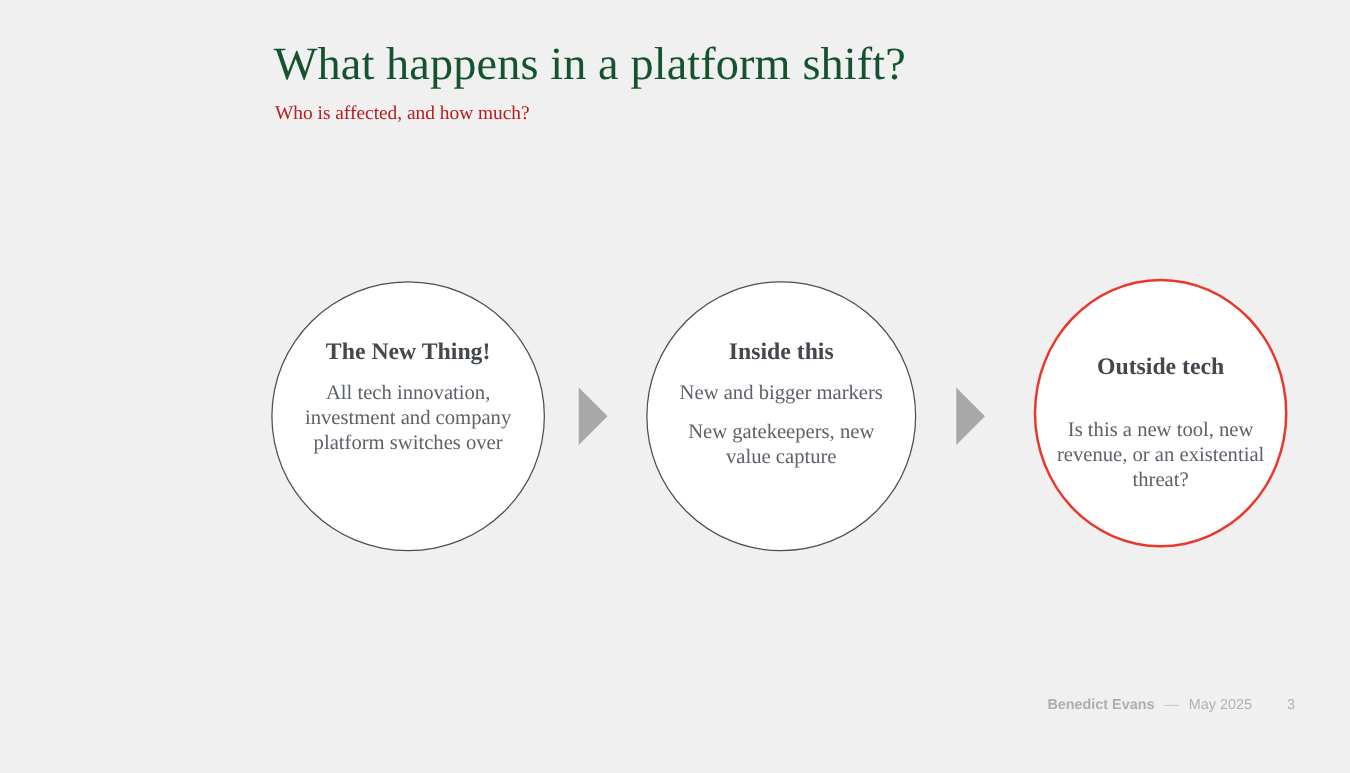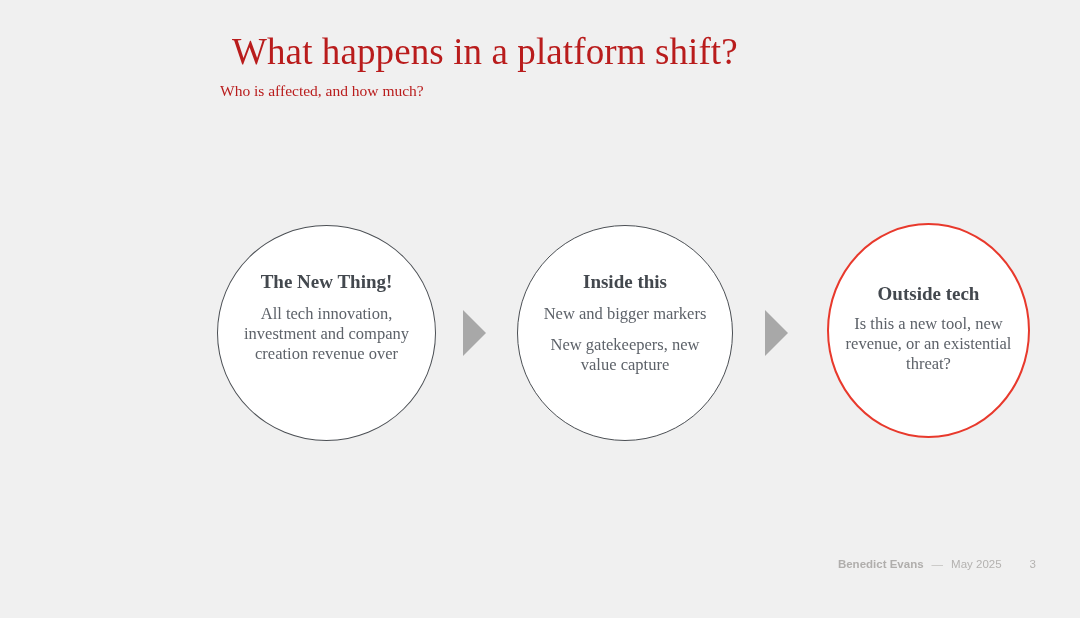--- a/index.html
+++ b/index.html
@@ -17,26 +17,26 @@
 
   .slide {
     position: absolute;
     inset: 0;
     background: #f0f0f0;
   }
 
   
   .title {
     position: absolute;
-    left: 232px;
+    left: 219px;
     top: 30px;
     font-family: "Liberation Serif", serif;
     font-size: 37px;
     font-weight: 400;
-    color: #b91c1c;
+    color: #14532d;
     letter-spacing: 0.1px;
     white-space: nowrap;
   }
   .subtitle {
     position: absolute;
     left: 220px;
     top: 82px;
     font-family: "Liberation Serif", serif;
     font-size: 15.5px;
     font-weight: 400;
@@ -111,20 +111,21 @@
   #node-2 .node-heading { margin-bottom: 10px; }
   #node-2 .node-body { width: 178px; }
 
   
   #node-3 {
     left: 827px;
     top: 223px;
     width: 203px;
     height: 215px;
     padding-top: 58px;
+    gap: 20px;
   }
   #node-3 .node-heading { margin-bottom: 8px; }
   #node-3 .node-body { width: 172px; }
 
   
   .arrow {
     position: absolute;
     width: 0;
     height: 0;
     border-top: 23px solid transparent;
@@ -176,21 +177,21 @@
 <div class="slide">
 
   <div class="title">What happens in a platform shift?</div>
 
   <div class="subtitle">Who is affected, and how much?</div>
 
   <div class="diagram">
 
     <div class="node node-dark" id="node-1">
       <div class="node-heading">The New Thing!</div>
-      <div class="node-body">All tech innovation, investment and company creation revenue over</div>
+      <div class="node-body">All tech innovation, investment and company platform switches over</div>
     </div>
 
     <div class="arrow" id="arrow-1"></div>
 
     <div class="node node-dark" id="node-2">
       <div class="node-heading">Inside this</div>
       <div class="node-body">New and bigger markers</div>
       <div class="node-body">New gatekeepers, new value capture</div>
     </div>
 

